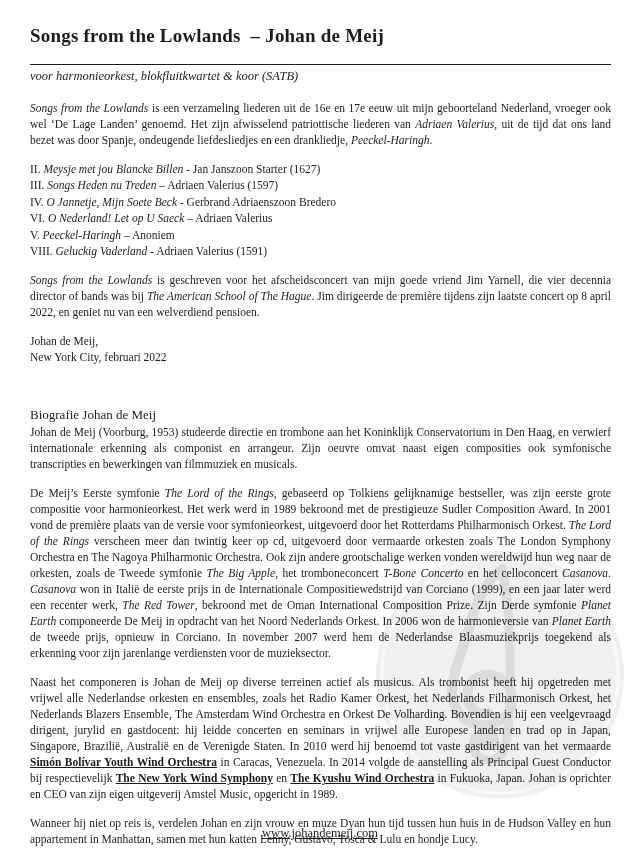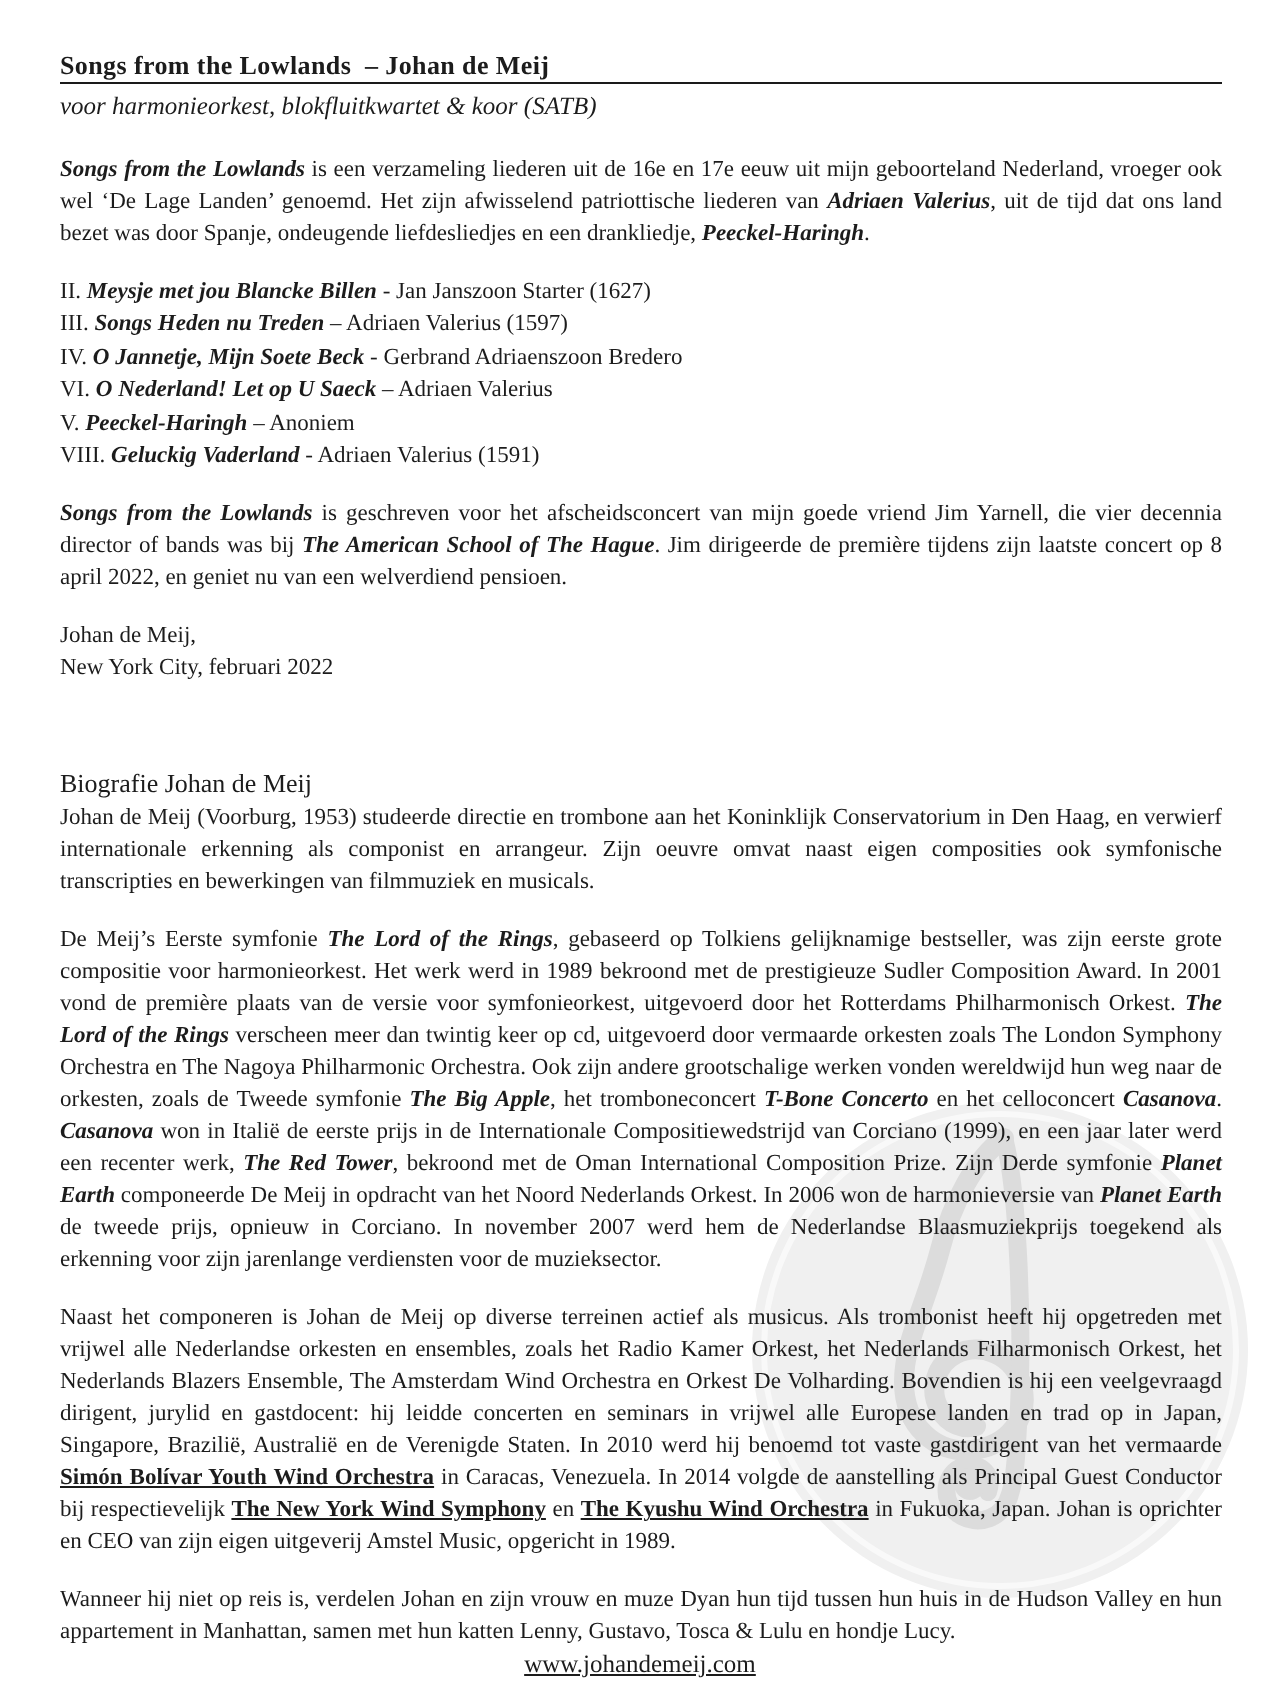--- a/index.html
+++ b/index.html
@@ -19,22 +19,22 @@
   }
   .watermark{
     position:absolute;left:368px;top:543px;width:264px;height:264px;
     z-index:0;pointer-events:none;
   }
   .content{
     position:relative;z-index:1;
     padding:25px 29px 0 30px;
   }
   h1.title{
-    font-size:13px;font-weight:bold;letter-spacing:.2px;
-    margin:0 0 4px 0;padding-bottom:0;
+    font-size:19px;font-weight:bold;letter-spacing:.2px;
+    margin:0 0 4px 0;padding-bottom:17px;
     border-bottom:1.4px solid var(--rule);
     white-space:pre-wrap;
   }
   .subtitle{
     font-style:italic;font-size:12.5px;line-height:15px;
     margin:0 0 16px 0;
   }
   p.para{
     font-size:11.5px;line-height:16px;text-align:justify;
     margin:0 0 13px 0;
@@ -50,21 +50,21 @@
     font-size:13px;font-weight:normal;margin:0 0 1px 0;
   }
   .footer{
     position:absolute;left:0;right:0;bottom:12px;
     text-align:center;z-index:1;
   }
   .footer a{
     color:var(--text);font-size:12.5px;text-decoration:underline;
     cursor:pointer;
   }
-  .it{font-style:italic;font-weight:bold;}
+  .it{font-style:italic;}
   .bd{font-weight:bold;text-decoration:underline;}
 </style>
 </head>
 <body>
 
 <svg class="watermark" viewBox="0 0 264 264" aria-hidden="true">
   <g>
     <circle cx="132" cy="132" r="124" fill="var(--wm-disc)"></circle>
     <circle cx="132" cy="132" r="118" fill="none" stroke="#ffffff" stroke-width="3" opacity="0.6"></circle>
 

